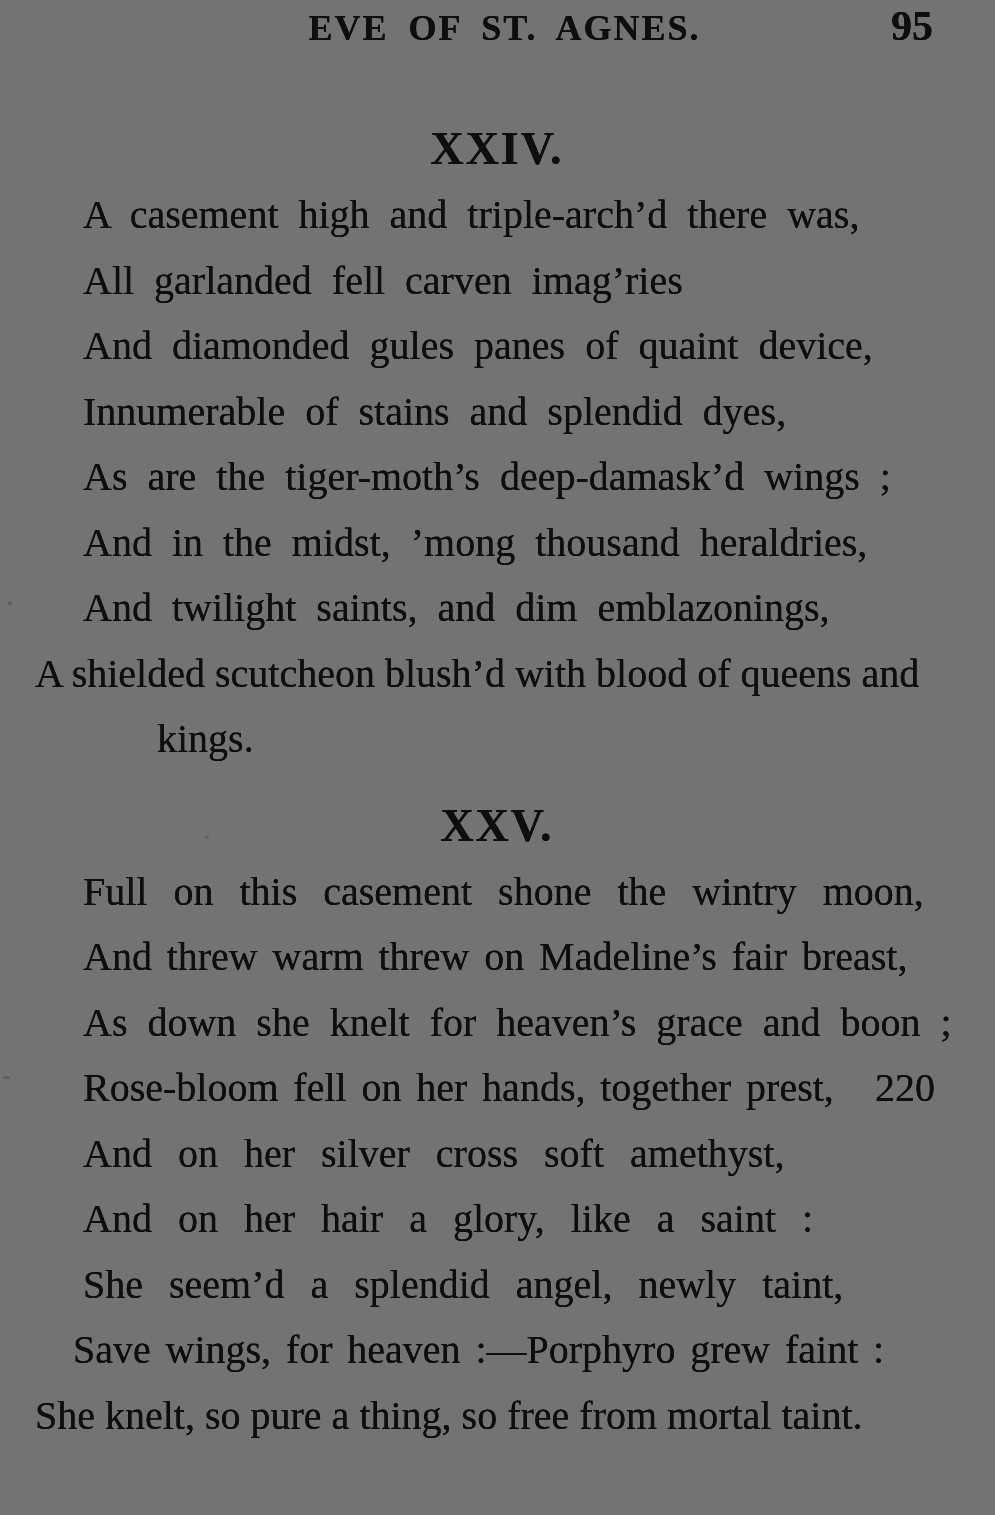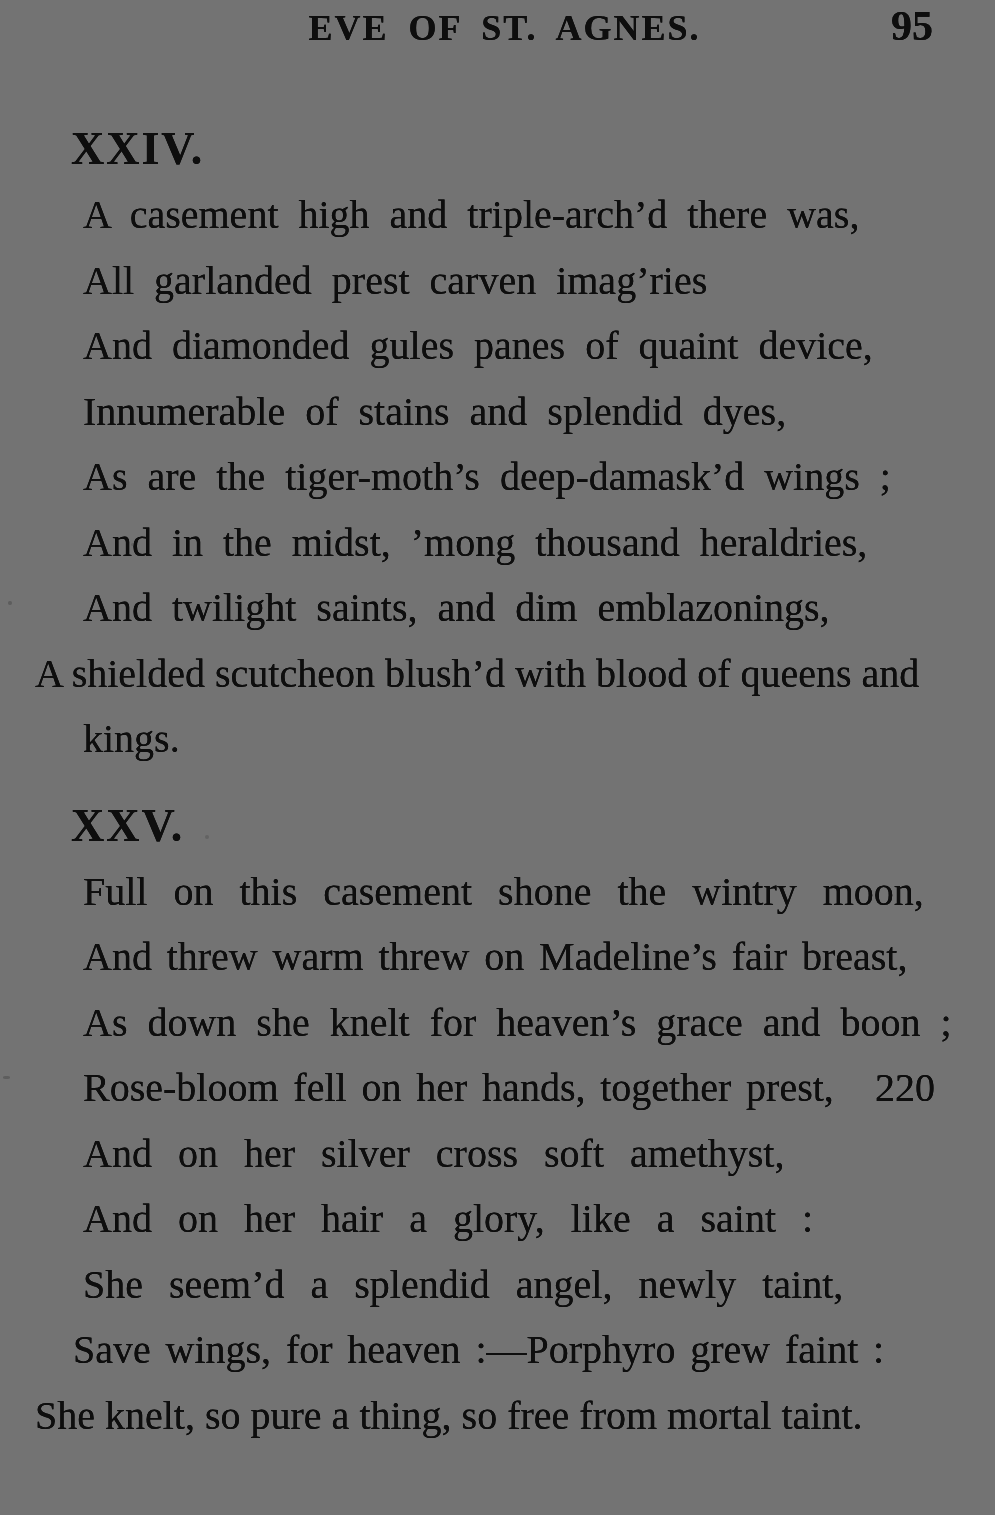--- a/index.html
+++ b/index.html
@@ -37,35 +37,36 @@
   
   .content{
     position:absolute;
     left:83px;top:116px;
     width:852px;
   }
   .stanza-heading{
     font-size:46px;
     font-weight:bold;
     line-height:66px;
+    text-align:center;
     letter-spacing:2px;
     transform:translateX(-12px);
   }
   .line + .stanza-heading{margin-top:21px;}
   .line{
     position:relative;
     font-size:40px;
     line-height:65.5px;
     white-space:nowrap;
   }
   .sp-med  {word-spacing:0.12em;}
   .sp-wide {word-spacing:0.25em;}
   .sp-xwide{word-spacing:0.40em;}
   .indent-outdent     {margin-left:-48px;}
-  .indent-continuation{}
+  .indent-continuation{margin-left:74px;}
   .indent-hang        {margin-left:-10px;}
   .line-num{
     position:absolute;
     right:0;top:0;
     word-spacing:normal;
     letter-spacing:0;
   }
   
   .speck{position:absolute;background:#4a4a4a;border-radius:50%;}
   .speck-1{left:8px;top:601px;width:4px;height:4px;opacity:.55;}
@@ -79,21 +80,21 @@
 <div class="page">
 
   <div class="running-head">
     <span class="head-title">EVE OF ST. AGNES.</span>
     <span class="page-num">95</span>
   </div>
 
   <div class="content" id="stanzas">
       <div class="stanza-heading">XXIV.</div>
       <div class="line sp-wide"><span class="line-text">A casement high and triple-arch’d there was,</span></div>
-      <div class="line sp-wide"><span class="line-text">All garlanded prest carven imag’ries</span></div>
+      <div class="line sp-wide"><span class="line-text">All garlanded fell carven imag’ries</span></div>
       <div class="line sp-wide"><span class="line-text">And diamonded gules panes of quaint device,</span></div>
       <div class="line sp-wide"><span class="line-text">Innumerable of stains and splendid dyes,</span></div>
       <div class="line sp-wide"><span class="line-text">As are the tiger-moth’s deep-damask’d wings ;</span></div>
       <div class="line sp-wide"><span class="line-text">And in the midst, ’mong thousand heraldries,</span></div>
       <div class="line sp-wide"><span class="line-text">And twilight saints, and dim emblazonings,</span></div>
       <div class="line sp-normal indent-outdent"><span class="line-text">A shielded scutcheon blush’d with blood of queens and</span></div>
       <div class="line sp-normal indent-continuation"><span class="line-text">kings.</span></div>
       <div class="stanza-heading">XXV.</div>
       <div class="line sp-xwide"><span class="line-text">Full on this casement shone the wintry moon,</span></div>
       <div class="line sp-med"><span class="line-text">And threw warm threw on Madeline’s fair breast,</span></div>

